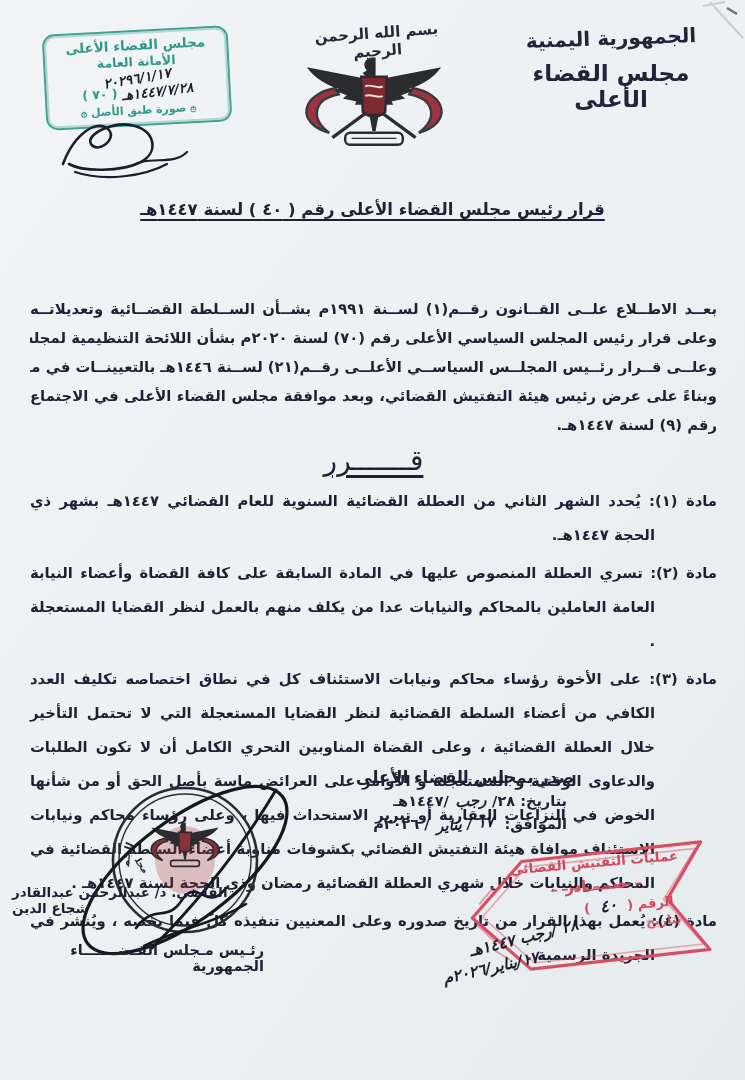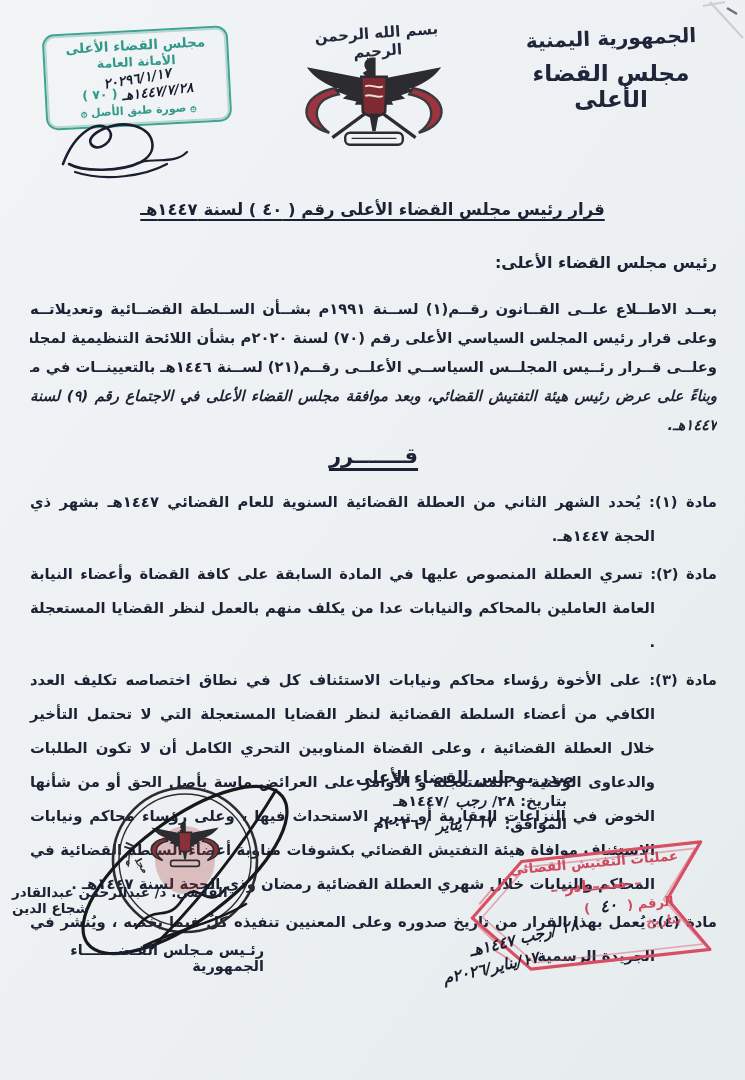--- a/index.html
+++ b/index.html
@@ -52,23 +52,23 @@
     font-size:16.5px;font-weight:bold;line-height:27px;
     text-decoration:underline;text-underline-offset:4px;text-decoration-thickness:2px;
   }
   .addressee{position:absolute;top:253px;right:28px;font-size:16px;font-weight:bold;}
   
   .body-col{position:absolute;top:294px;right:28px;left:30px;}
   .pre-line{
     font-size:14.8px;font-weight:bold;line-height:29px;
     text-align:justify;text-align-last:justify;white-space:nowrap;overflow:hidden;
   }
-  .pre-line.last{text-align-last:right;white-space:normal;font-style:italic;}
+  .pre-line.last{text-align-last:right;white-space:normal;}
   .decree-word{
-    width:fit-content;margin:5px auto 17px;font-size:21px;font-weight:bold;
+    width:fit-content;margin:5px auto 7px;font-size:28px;font-weight:normal;
     text-decoration:underline;text-underline-offset:5px;text-decoration-thickness:2.5px;
   }
   .article{
     font-size:14.8px;font-weight:bold;line-height:34px;
     padding-right:62px;text-indent:-62px;text-align:justify;text-align-last:right;
     margin:0 0 4px;
   }
   .article .art-label{display:inline;}
   
   .issuance{position:absolute;top:768px;right:150px;width:260px;text-align:center;}
@@ -146,21 +146,20 @@
   </div>
 
   <svg class="crease" width="130" height="70" viewBox="0 0 130 70">
     <path d="M95,2 L128,38 M88,6 L110,2" stroke="#c9ced2" stroke-width="2" fill="none"></path>
     <path d="M112,8 L122,14" stroke="#6b7078" stroke-width="2.4" fill="none"></path>
   </svg>
 
   <div class="title-block">
     <div class="title-line">قرار رئيس مجلس القضاء الأعلى رقم ( ٤٠ ) لسنة ١٤٤٧هـ</div>
   </div>
-  <div class="addressee">رئيس مجلس القضاء الأعلى:</div>
 
   <div class="body-col">
     <div class="pre-line">بعــد الاطــلاع علــى القــانون رقــم(١) لســنة ١٩٩١م بشــأن الســلطة القضــائية وتعديلاتــه</div>
     <div class="pre-line">وعلى قرار رئيس المجلس السياسي الأعلى رقم (٧٠) لسنة ٢٠٢٠م بشأن اللائحة التنظيمية لمجلس القضاء الأعلى،</div>
     <div class="pre-line">وعلــى قــرار رئــيس المجلــس السياســي الأعلــى رقــم(٢١) لســنة ١٤٤٦هـ بالتعيينــات في مجلــس القضــاء الأعلــى،</div>
     <div class="pre-line last">وبناءً على عرض رئيس هيئة التفتيش القضائي، وبعد موافقة مجلس القضاء الأعلى في الاجتماع رقم (٩) لسنة ١٤٤٧هـ.</div>
 
     <div class="decree-word">قـــــــرر</div>
 
     <p class="article"><span class="art-label">مادة (١):</span> <span>يُحدد الشهر الثاني من العطلة القضائية السنوية للعام القضائي ١٤٤٧هـ بشهر ذي الحجة ١٤٤٧هـ.</span></p>

